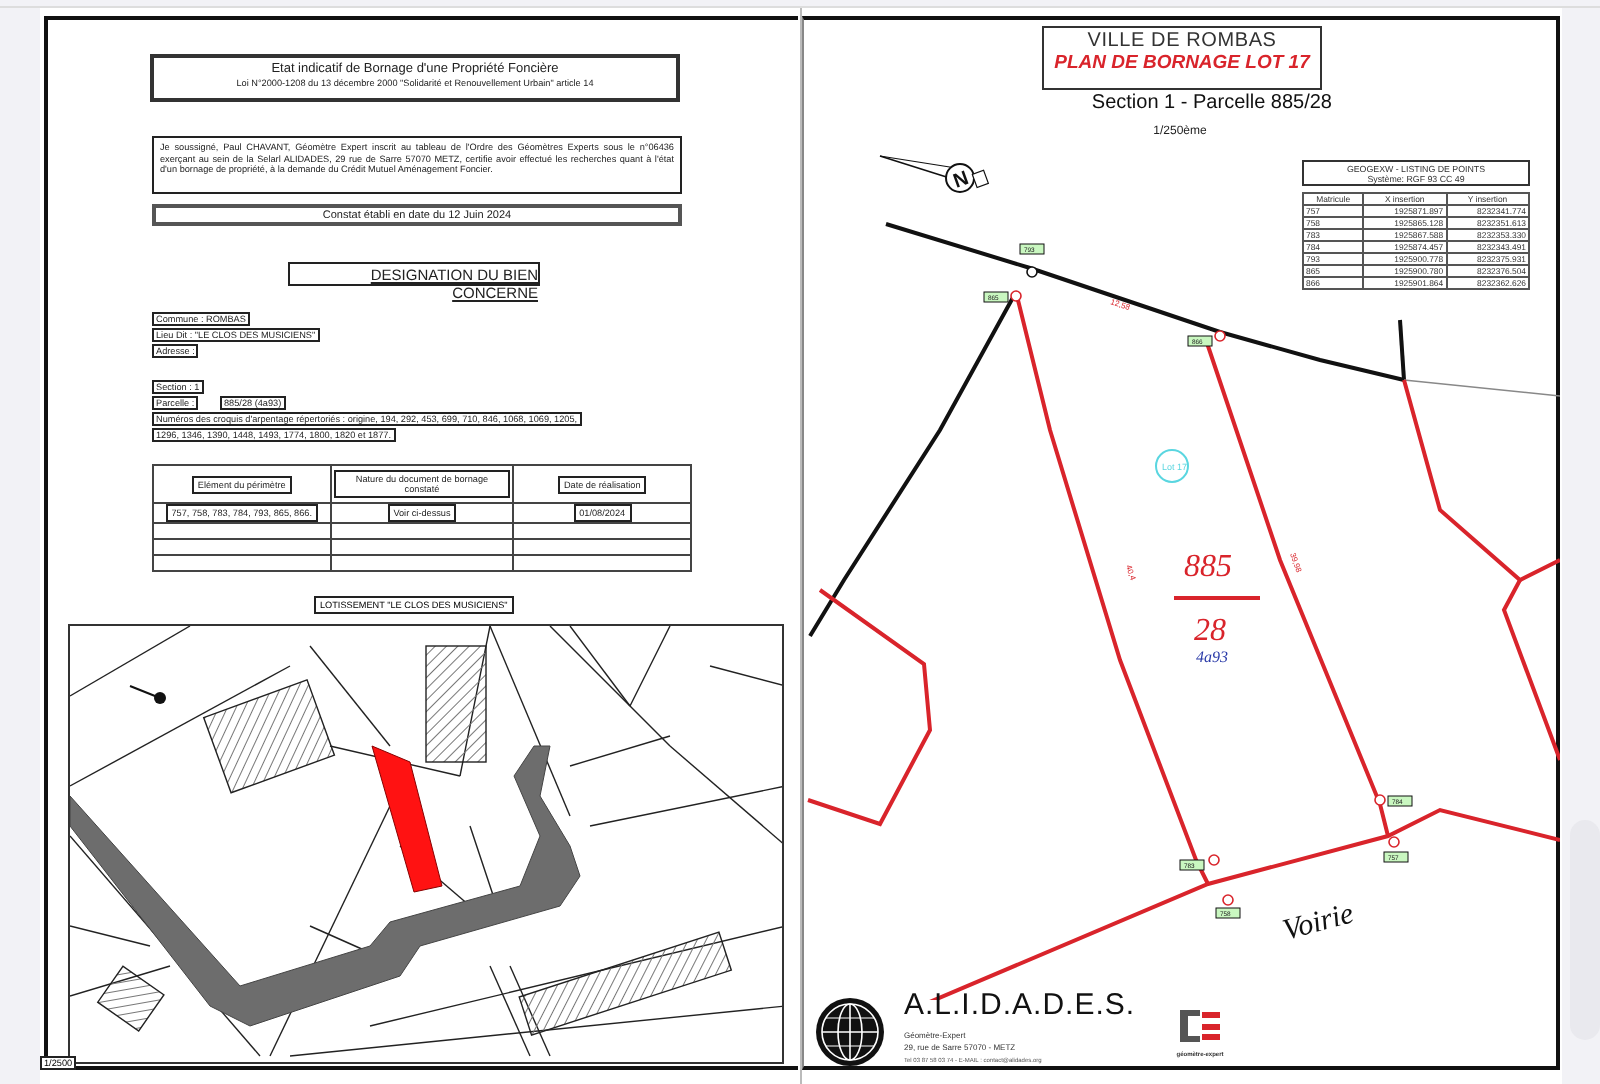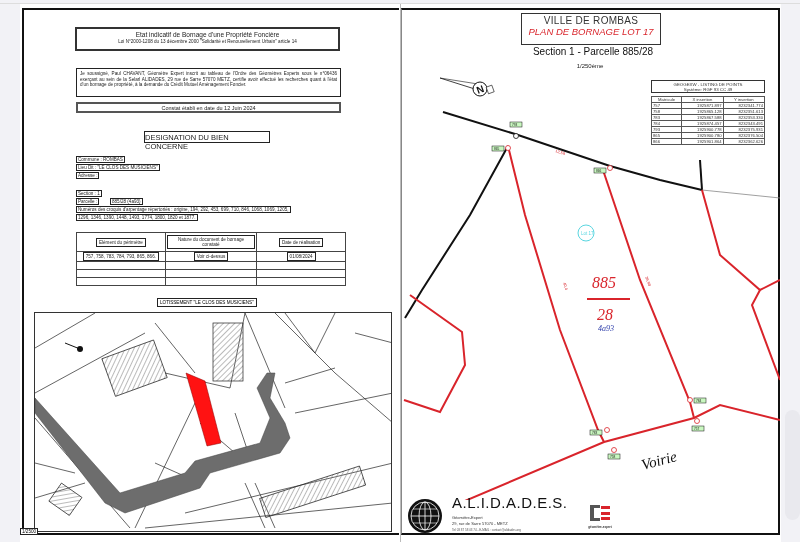--- a/index.html
+++ b/index.html
@@ -9,36 +9,36 @@
   .frame-left { position: absolute; left: 22px; top: 8px; width: 377px; height: 527px; border: 2px solid #111; border-right: none; box-sizing: border-box; }
   .frame-right { position: absolute; left: 401px; top: 8px; width: 379px; height: 527px; border: 2px solid #111; border-left: 1px solid #888; box-sizing: border-box; }
   .topline { position: absolute; left: 0; top: 3px; width: 800px; height: 1px; background: #ddd; }
 
   .box { position: absolute; border: 1px solid #222; background: #fff; box-sizing: border-box; font-size: 5px; color: #222; line-height: 1.25; }
   .title-box { left: 75px; top: 27px; width: 265px; height: 24px; border: 2px solid #333; text-align: center; padding-top: 2px; }
   .title-box .t1 { font-size: 6.5px; }
   .title-box .t2 { font-size: 4.6px; }
   .cert-box { left: 76px; top: 68px; width: 265px; height: 29px; padding: 2px 3px; font-size: 4.6px; text-align: justify; }
   .constat-box { left: 76px; top: 102px; width: 265px; height: 11px; border: 2px solid #555; text-align: center; font-size: 5.5px; padding-top: 1px; }
-  .designation { left: 144px; top: 131px; width: 126px; height: 12px; text-align: left; font-size: 7.5px; padding-top: 1px; }
+  .designation { left: 144px; top: 131px; width: 126px; height: 12px; text-align: right; font-size: 7.5px; padding-top: 1px; text-decoration: underline; }
   .small-label { position: absolute; font-size: 4.6px; border: 1px solid #222; background: #fff; padding: 0 1px; white-space: nowrap; color: #222; }
 
   table.perim { position: absolute; left: 76px; top: 232px; width: 270px; border-collapse: collapse; font-size: 4.6px; color: #222; }
   table.perim td { border: 1px solid #444; height: 7px; padding: 0 1px; text-align: center; vertical-align: middle; }
   table.perim tr.head td { height: 18px; }
   table.perim .inner { display: inline-block; border: 1px solid #222; padding: 1px 2px; background: #fff; }
 
   .lotissement { position: absolute; left: 157px; top: 298px; font-size: 4.6px; border: 1px solid #222; padding: 1px 2px; background: #fff; white-space: nowrap; }
   .minimap { position: absolute; left: 34px; top: 312px; width: 358px; height: 220px; border: 1px solid #333; box-sizing: border-box; overflow: hidden; background: #fff; }
   .scale-small { position: absolute; left: 20px; top: 528px; font-size: 4.6px; border: 1px solid #222; padding: 0 1px; background: #fff; }
 
   .ville-box { position: absolute; left: 521px; top: 13px; width: 140px; height: 32px; border: 1px solid #333; text-align: center; box-sizing: border-box; }
   .ville { font-size: 10px; color: #333; letter-spacing: 0.3px; margin-top: 1px; }
-  .plan { font-size: 9.5px; color: #d9242b; font-style: italic; font-weight: normal; }
-  .section { position: absolute; left: 520px; top: 46px; width: 146px; text-align: center; font-size: 10px; color: #111; }
+  .plan { font-size: 9.5px; color: #d9242b; font-style: italic; font-weight: bold; }
+  .section { position: absolute; left: 520px; top: 46px; width: 146px; text-align: right; font-size: 10px; color: #111; }
   .echelle { position: absolute; left: 560px; top: 63px; width: 60px; text-align: center; font-size: 6px; color: #222; }
 
   .geo-head { position: absolute; left: 651px; top: 80px; width: 114px; height: 13px; border: 1px solid #333; box-sizing: border-box; font-size: 4.4px; text-align: center; line-height: 1.2; padding-top: 1px; color: #333; }
   table.pts { position: absolute; left: 651px; top: 96px; width: 114px; border-collapse: collapse; font-size: 4.2px; color: #333; }
   table.pts td { border: 1px solid #555; height: 5px; padding: 0 1px; line-height: 5px; }
   table.pts td.num { text-align: right; }
   table.pts tr.head td { text-align: center; }
 
   .big-map { position: absolute; left: 402px; top: 70px; width: 378px; height: 430px; }
   .alidades { position: absolute; left: 452px; top: 494px; font-size: 15px; letter-spacing: 0.5px; color: #111; }

